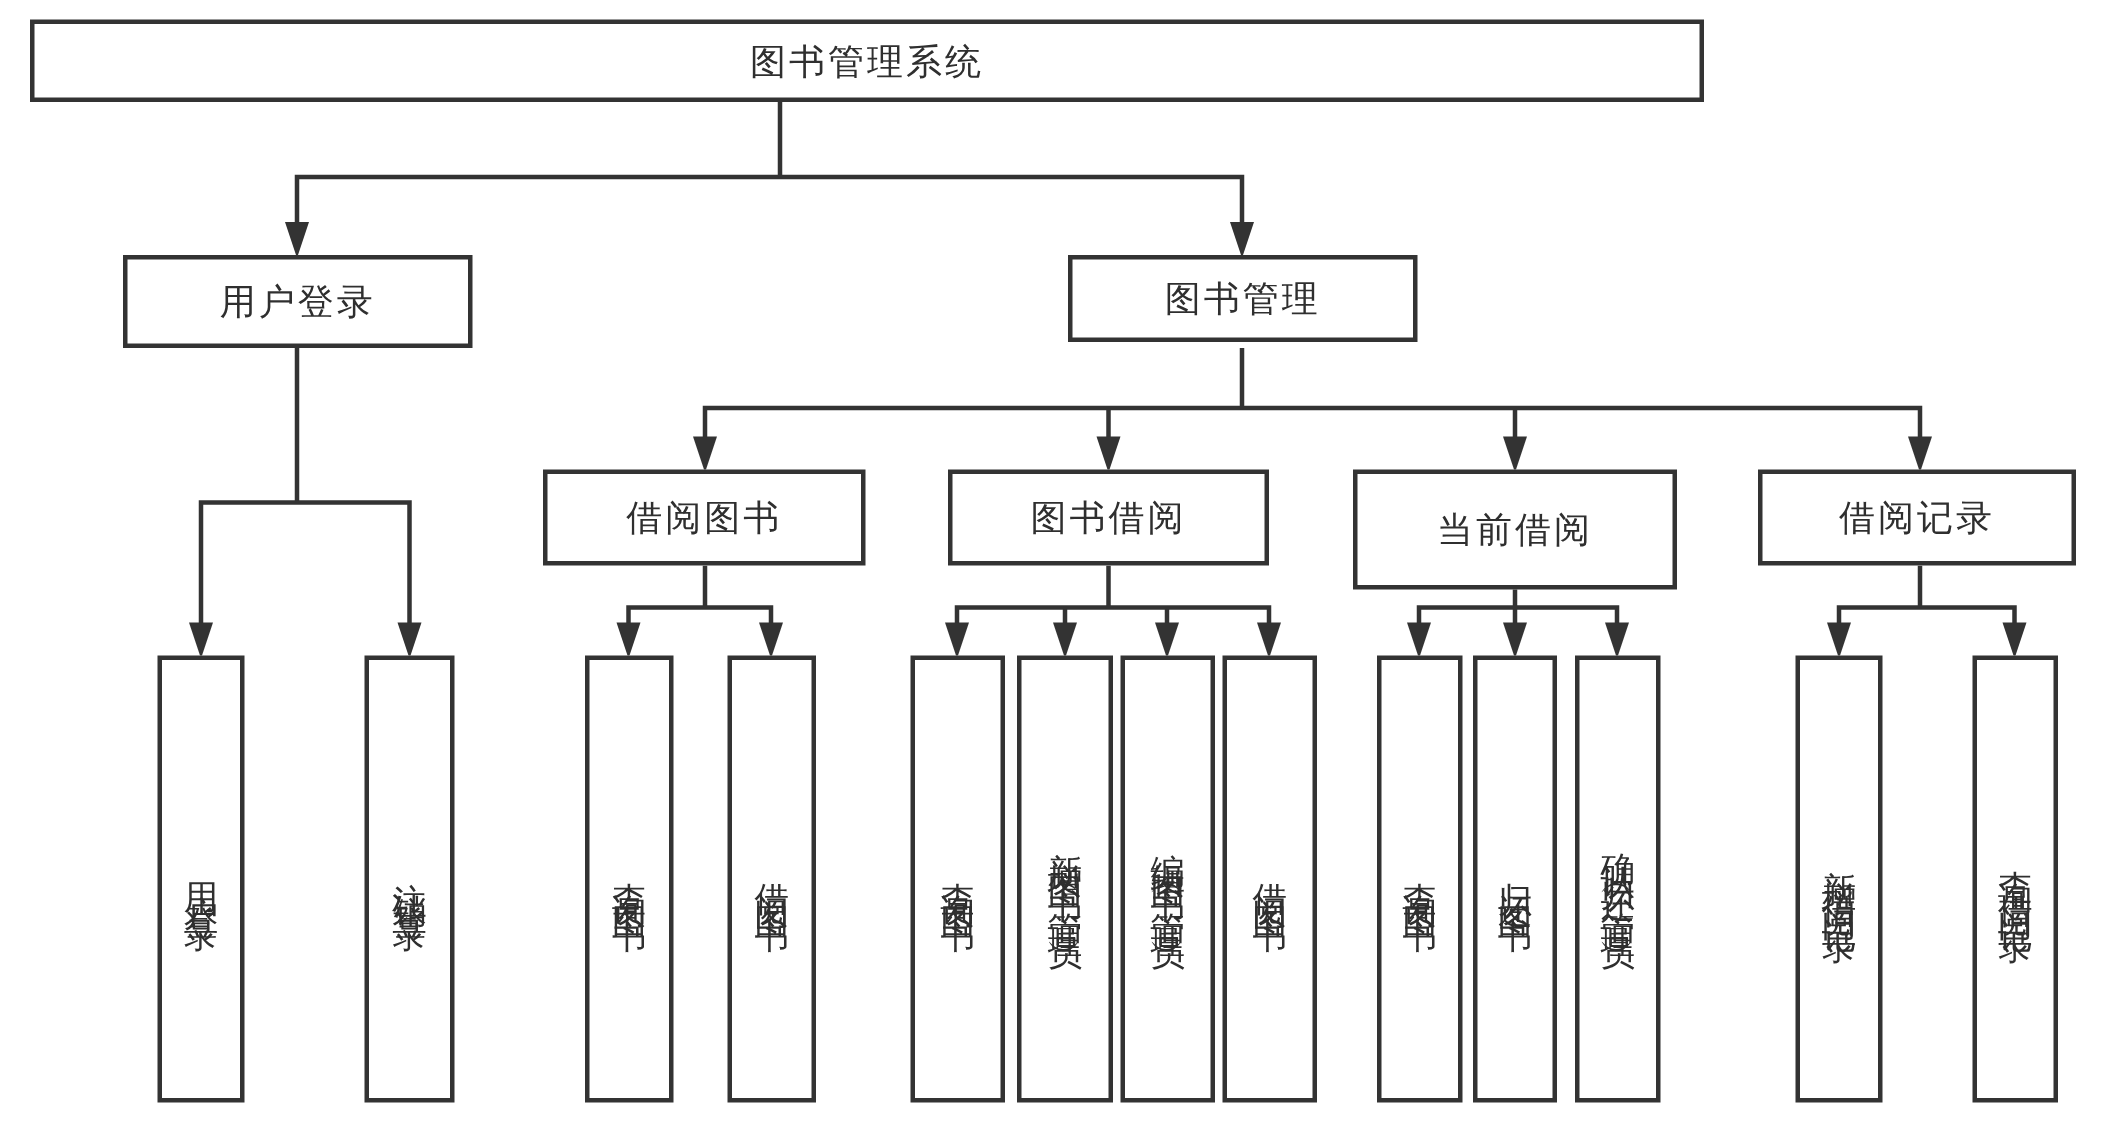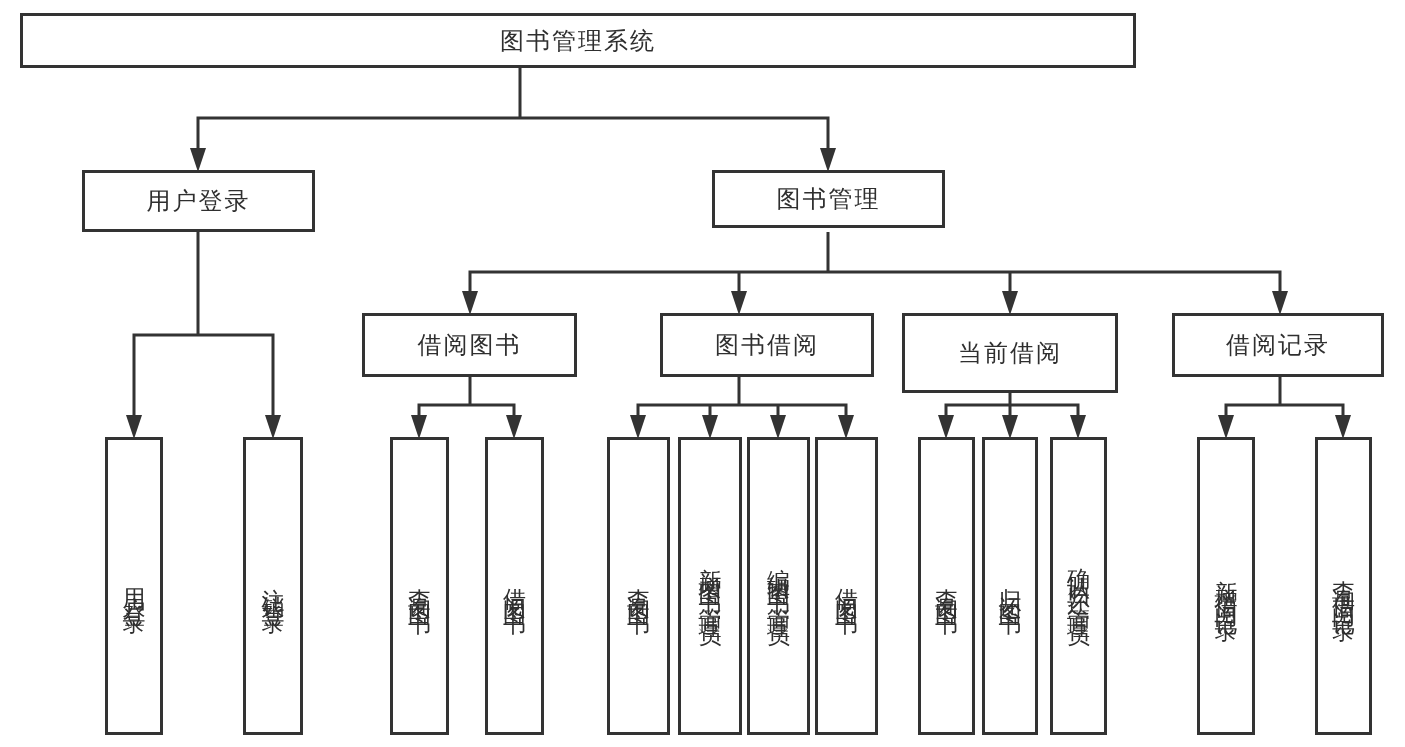--- a/index.html
+++ b/index.html
@@ -114,21 +114,21 @@
   <div class="node hnode" style="left:82px; top:170px; width:233px; height:62px;">
     <span>用户登录</span>
   </div>
   <div class="node hnode" style="left:712px; top:170px; width:233px; height:58px;">
     <span>图书管理</span>
   </div>
 
   <div class="node hnode" style="left:362px; top:313px; width:215px; height:64px;">
     <span>借阅图书</span>
   </div>
-  <div class="node hnode" style="left:632px; top:313px; width:214px; height:64px;margin-left:28px;">
+  <div class="node hnode" style="left:632px; top:313px; width:214px; height:64px;">
     <span>图书借阅</span>
   </div>
   <div class="node hnode" style="left:902px; top:313px; width:216px; height:80px;">
     <span>当前借阅</span>
   </div>
   <div class="node hnode" style="left:1172px; top:313px; width:212px; height:64px;">
     <span>借阅记录</span>
   </div>
 
   <div class="node vnode" style="left:105px; top:437px; width:58px; height:298px;">

